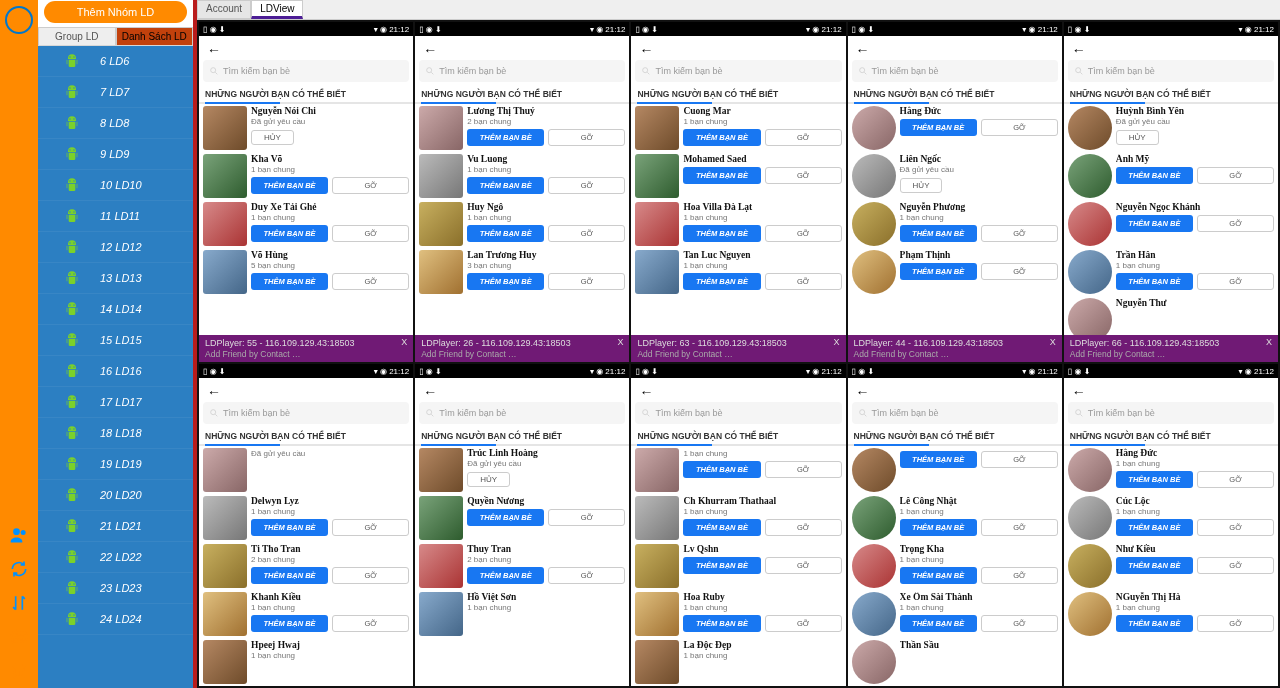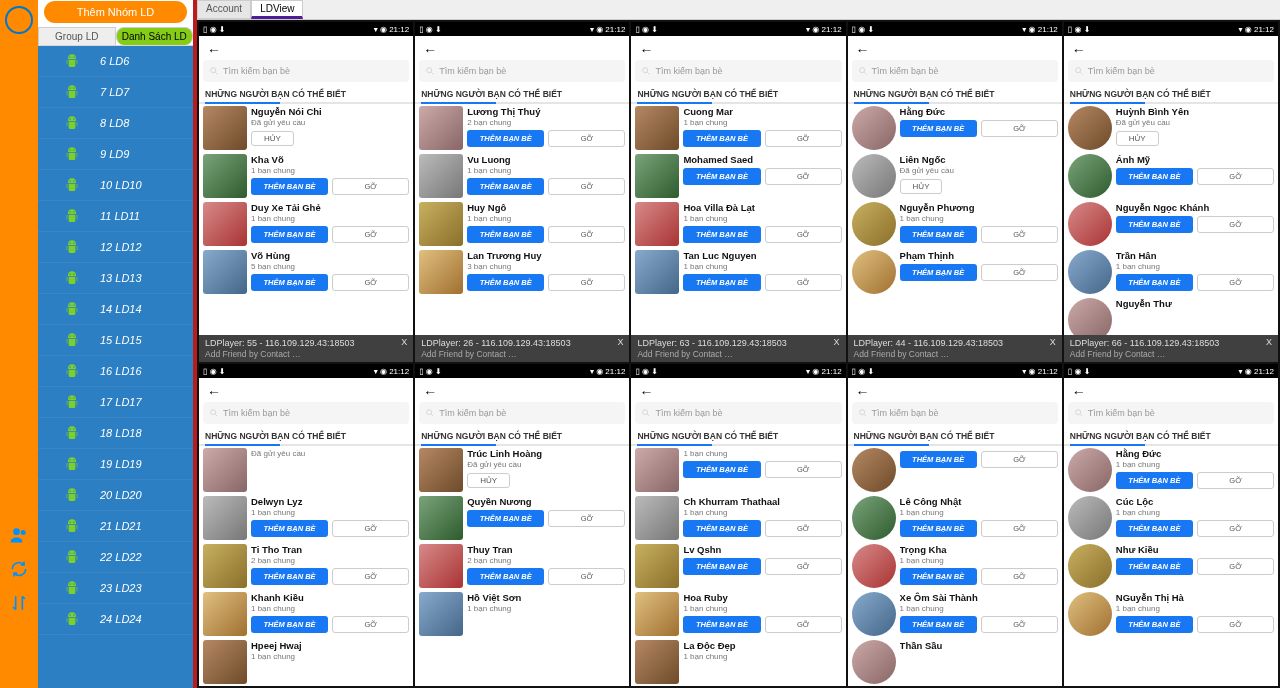--- a/index.html
+++ b/index.html
@@ -13,21 +13,21 @@
 .rail .logo:after{content:"";position:absolute;width:14px;height:14px;border:3px solid #ff8a00;border-right:none;border-top:none;border-radius:50%;left:3px;top:3px;}
 .rail .spacer{flex:1;}
 .rail .ricon{width:22px;height:22px;margin:6px 0;display:flex;align-items:center;justify-content:center;color:#0091ff;}
 .rail .ricon svg{width:20px;height:20px;}
 
 
 .sidebar{width:159px;background:#fff;border-right:4px solid #b91c1c;display:flex;flex-direction:column;}
 .btn-add{margin:1px 6px 4px;background:#ff8a00;color:#fff;border:none;border-radius:12px;font-size:11px;padding:5px 4px;cursor:pointer;}
 .sb-tabs{display:flex;border-bottom:1px solid #d7d7d7;}
 .sb-tab{flex:1;font-size:10px;text-align:center;padding:3px 2px;background:#eee;border:1px solid #ccc;border-bottom:none;color:#555;cursor:pointer;}
-.sb-tab.active{background:#84cc16;color:#000;border-radius:8px;}
+.sb-tab.active{background:#c2410c;color:#000;}
 .sb-list{flex:1;overflow-y:auto;background:#2c7fc2;}
 .sb-item{display:flex;align-items:center;height:31px;padding-left:26px;color:#fff;font-size:11px;cursor:pointer;border-bottom:1px solid rgba(255,255,255,0.06);font-style:italic;}
 .sb-item .droid{width:16px;height:18px;margin-right:20px;}
 .sb-item .droid svg{width:100%;height:100%;fill:#7bd12a;}
 
 
 .main{flex:1;display:flex;flex-direction:column;background:#1a1a1a;}
 .mhead{background:#efefef;border-bottom:1px solid #ccc;}
 .mtitle{font-size:10px;color:#888;padding:0 6px;}
 .mtabs{display:flex;text-align:right;}
@@ -48,29 +48,29 @@
 .ph-search svg{width:10px;height:10px;opacity:.4;margin-right:4px;}
 .ph-search span{font-size:9px;color:#999;}
 .ph-htitle{font-size:8.5px;font-weight:bold;padding:3px 6px;color:#333;border-bottom:2px solid #e5e5e5;}
 .ph-bluebar{height:2px;width:35%;background:#1877f2;margin-left:6px;margin-top:-2px;}
 
 .flist{flex:1;overflow:hidden;}
 .fitem{display:flex;padding:2px 4px;gap:4px;align-items:flex-start;}
 .fava{width:44px;height:44px;border-radius:3px;background:#c0c0c0;flex:none;overflow:hidden;}
 .fava.round{border-radius:50%;}
 .fbody{flex:1;min-width:0;}
-.fname{font-size:9.5px;font-weight:bold;color:#111;white-space:nowrap;overflow:hidden;text-overflow:ellipsis;}
+.fname{font-size:9.5px;font-weight:bold;color:#111;white-space:nowrap;overflow:hidden;text-overflow:ellipsis;font-family:Liberation Serif, serif;}
 .fsub{font-size:8px;color:#777;margin-top:1px;}
 .facts{display:flex;gap:4px;margin-top:3px;}
 .fbtn{flex:1;font-size:7.5px;text-align:center;padding:3px 0;border-radius:3px;border:1px solid transparent;cursor:pointer;}
 .fbtn.pri{background:#1877f2;color:#fff;font-weight:bold;font-style:italic;}
 .fbtn.sec{background:#fff;color:#555;border-color:#ccc;}
 .fbtn.huy{background:#fff;color:#555;border:1px solid #ccc;font-size:8px;padding:2px 12px;border-radius:3px;margin-top:4px;}
 
-.caption{background:#404040;color:#ddd;font-size:9px;padding:3px 6px;position:relative;}
+.caption{background:#701a75;color:#ddd;font-size:9px;padding:3px 6px;position:relative;}
 .caption .x{position:absolute;right:6px;top:2px;color:#ddd;cursor:pointer;}
 .caption .sub{font-size:8.5px;color:#aaa;margin-top:1px;}
 
 .c1{background:linear-gradient(135deg,#b58863,#6e4b2a);}
 .c2{background:linear-gradient(135deg,#7aa37a,#2e5c2e);}
 .c3{background:linear-gradient(135deg,#d78a8a,#a33);}
 .c4{background:linear-gradient(135deg,#88aacc,#446688);}
 .c5{background:linear-gradient(135deg,#caa,#866);}
 .c6{background:linear-gradient(135deg,#bbb,#777);}
 .c7{background:linear-gradient(135deg,#c8b060,#8a6f2a);}

